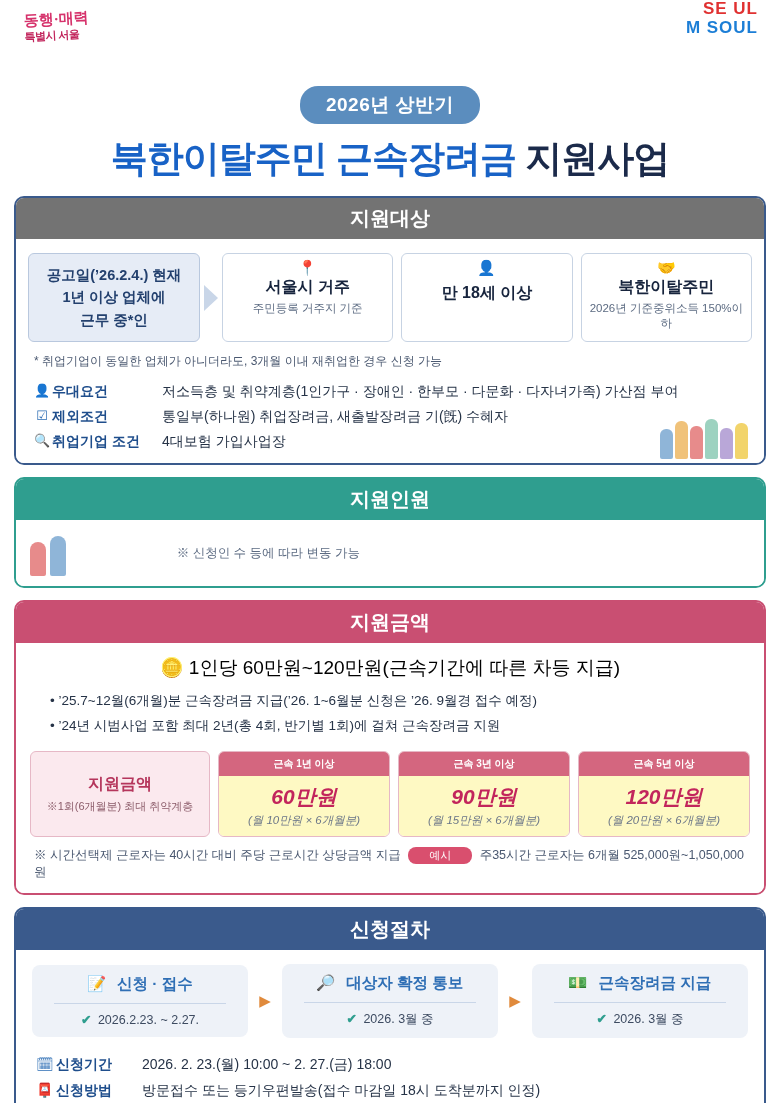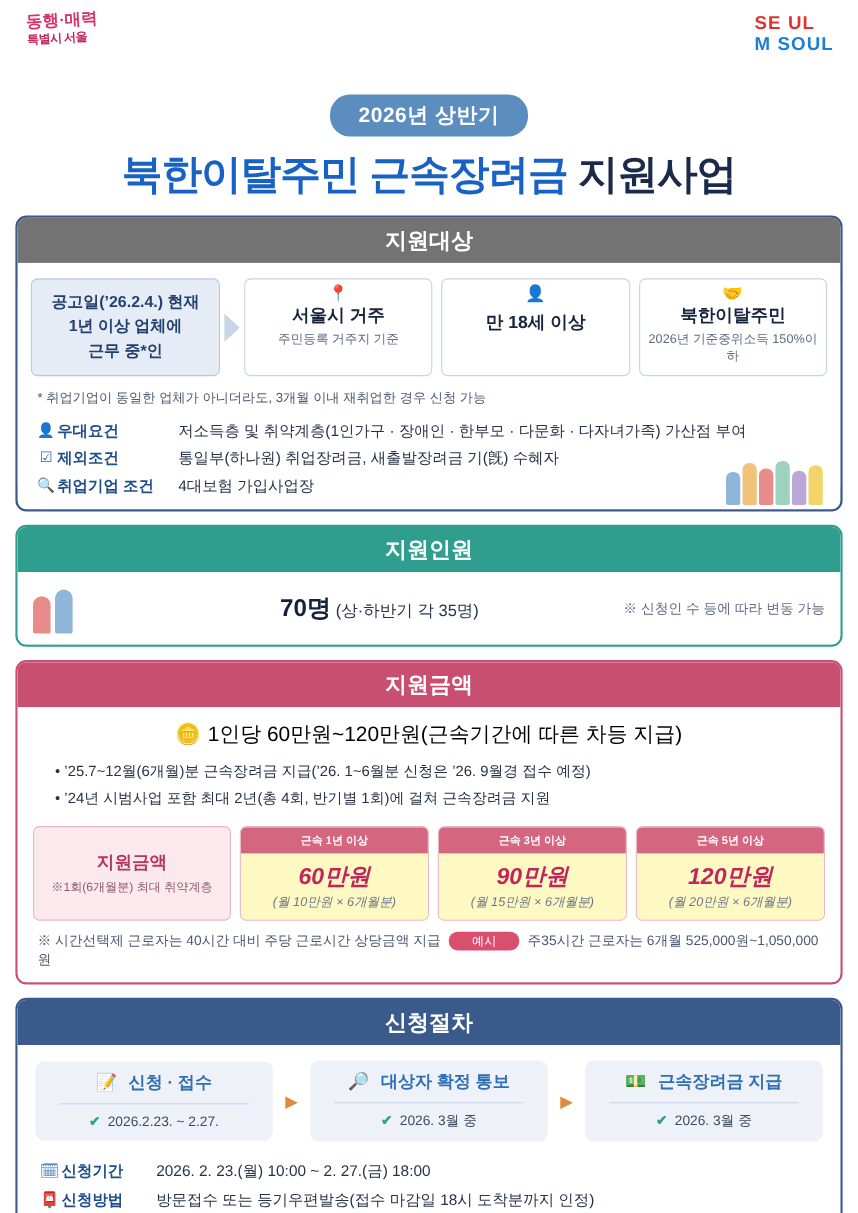--- a/index.html
+++ b/index.html
@@ -18,21 +18,21 @@
     height: 72px; position: relative;
   }
   .logo-left {
     position: absolute; left: 10px; top: 10px;
     font-family: "Liberation Serif", serif;
     color: #d6336c; font-size: 15px; font-weight: bold; line-height: 1.25;
     transform: rotate(-3deg);
   }
   .logo-left .l2 { font-size: 11px; color: #c2255c; letter-spacing: -0.5px; }
   .logo-right {
-    position: absolute; right: 8px; top: 12px; text-align: left;
+    position: absolute; right: 8px; top: 0; text-align: right;
     font-weight: bold; font-size: 17px; letter-spacing: 1px; line-height: 1.1;
   }
   .logo-right .r1 { color: #e03131; }
   .logo-right .r2 { color: #1c7ed6; }
 
   .badge-wrap { text-align: center; padding-top: 14px; }
   .badge {
     display: inline-block; background: #5b8dbe; color: #fff;
     font-size: 19px; font-weight: bold; padding: 6px 26px; border-radius: 18px;
     letter-spacing: 0.5px;
@@ -169,21 +169,21 @@
   <div class="badge-wrap">
     <span class="badge">2026년 상반기</span>
   </div>
   <div class="maintitle">
     <span class="blue">북한이탈주민 근속장려금</span>
     <span>지원사업</span>
   </div>
 
   <div class="sec sec-target">
     <div class="sec-head">지원대상</div>
-    <div class="sec-body" style="position:relative;border-radius:23px;">
+    <div class="sec-body" style="position:relative;">
       <div class="target-row">
         <div class="tgt-left">
           <div>공고일(’26.2.4.) 현재</div>
           <div>1년 이상 업체에</div>
           <div>근무 중*인</div>
         </div>
         <div class="tgt-arrow"></div>
         <div class="tgt-cards">
           <div class="tgt-card">
             <div class="ic">📍</div>
@@ -238,24 +238,20 @@
   <div class="sec sec-people">
     <div class="sec-head">지원인원</div>
     <div class="sec-body">
       <div class="people-row">
         <div class="people-left">
           <div class="cheer">
             <i style="display:block;width:16px;height:34px;border-radius:8px 8px 2px 2px;background:#e78b8b;"></i>
             <i style="display:block;width:16px;height:40px;border-radius:8px 8px 2px 2px;background:#8fb5d8;"></i>
           </div>
         </div>
-        <div class="people-main">
-          <b>70명</b>
-          <span>(상·하반기 각 35명)</span>
-        </div>
         <div class="people-note">※ 신청인 수 등에 따라 변동 가능</div>
       </div>
     </div>
   </div>
 
   <div class="sec sec-amount">
     <div class="sec-head">지원금액</div>
     <div class="sec-body">
       <div class="amt-head">
         <span>🪙</span>

